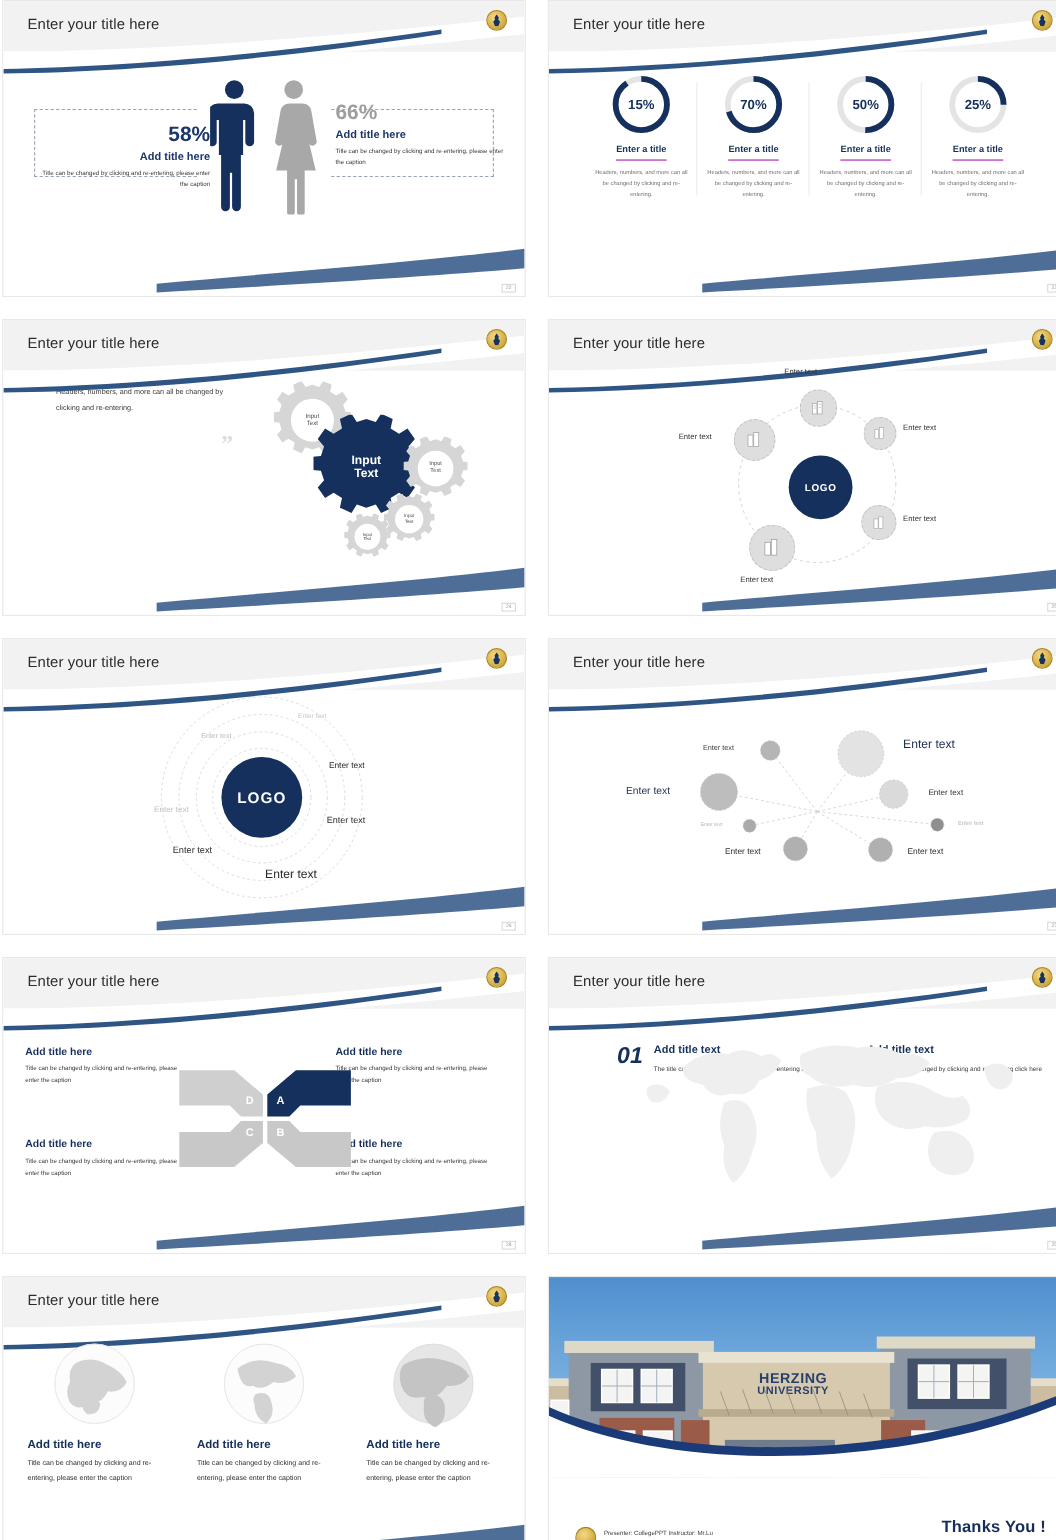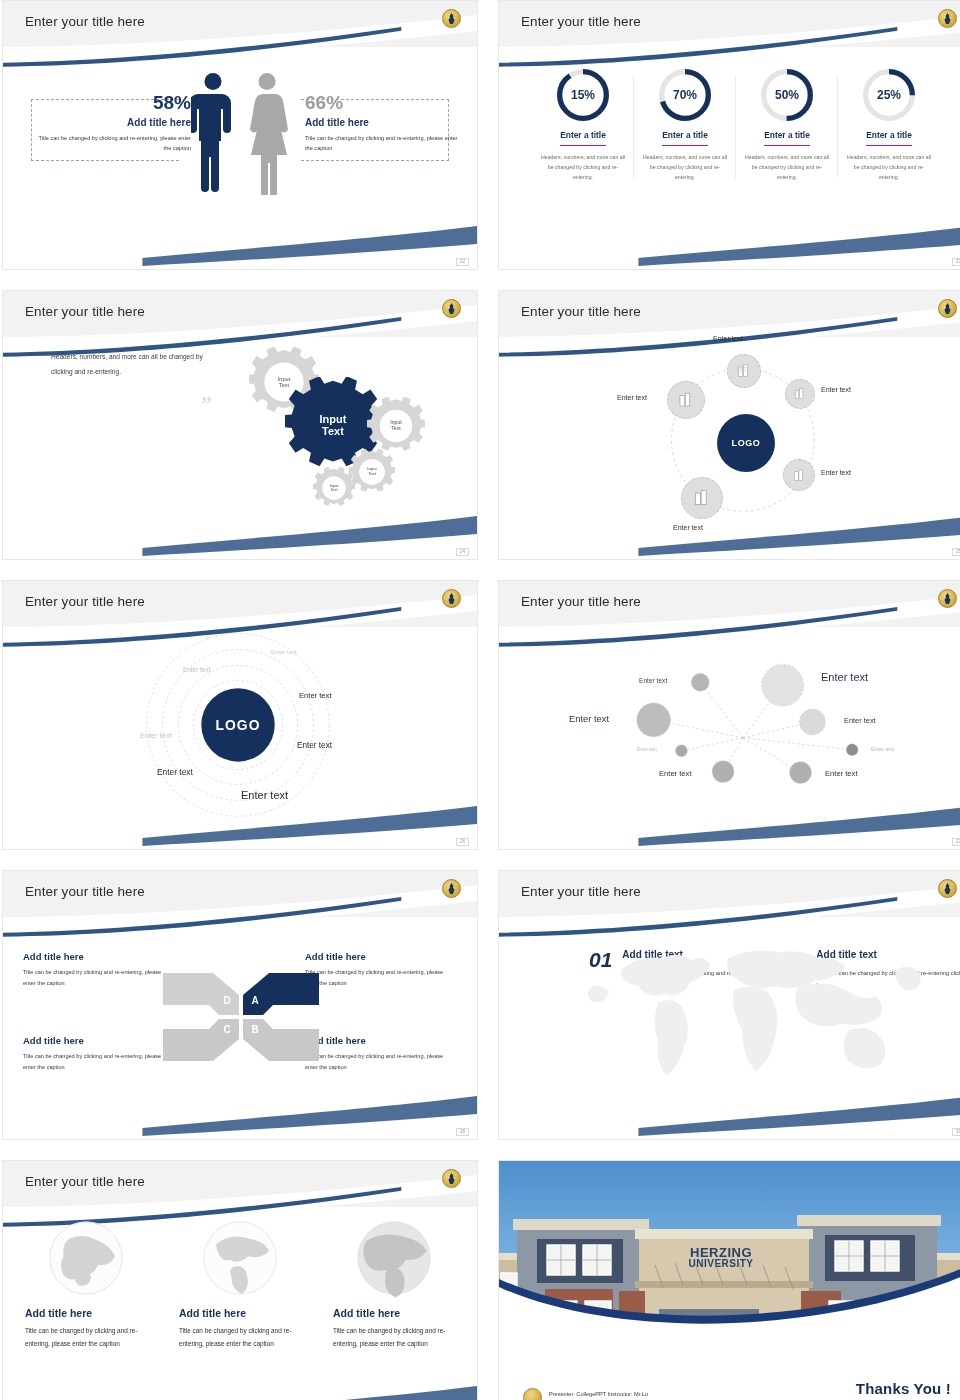--- a/index.html
+++ b/index.html
@@ -60,21 +60,21 @@
 
   .navy { color:#1b3668; }
   .gray { color:#9d9d9d; }
 
   
   .s1-wrap { position:absolute; left:0; top:56px; width:100%; height:180px; }
   .s1-figs { position:absolute; left:50%; transform:translateX(-50%); top:16px; display:flex; gap:10px; }
   .person { position:relative; width:44px; height:122px; }
   .p-head { position:absolute; left:50%; transform:translateX(-50%); top:0; width:17px; height:17px; border-radius:50%; }
   .s1-left, .s1-right { position:absolute; top:36px; width:160px; }
-  .s1-left { left:28px; text-align:right; }
+  .s1-left { left:28px; text-align:right;margin-top:20px; }
   .s1-right { right:12px; text-align:left; }
   .pct { font-size:19px; font-weight:700; line-height:1.1; }
   .addtitle-sm { font-size:10px; font-weight:700; margin-top:3px; }
   .cap-sm { font-size:5.6px; color:#3a3a3a; line-height:1.85; margin-top:5px; }
   .dashbox-l { position:absolute; left:28px; top:42px; width:148px; height:62px; border:1px dashed #9aa3b1; border-right:none; }
   .dashbox-r { position:absolute; right:28px; top:42px; width:148px; height:62px; border:1px dashed #9aa3b1; border-left:none; }
 
   
   .s2-row { position:absolute; left:0; top:20px; width:100%; display:flex; justify-content:center; gap:14px; }
   .donut-col { width:88px; text-align:center; position:relative; }
@@ -103,21 +103,21 @@
   
   .dia { position:absolute; left:0; top:0; width:100%; height:100%; }
 
   
   .s7-cell { position:absolute; width:152px; }
   .s7-h { font-size:9.5px; font-weight:700; color:#15305c; }
   .s7-p { font-size:5.6px; color:#3a3a3a; line-height:1.95; margin-top:5px; }
 
   
   .num-blk { position:absolute; top:78px; display:flex; gap:10px; align-items:flex-start; }
-  .big-num { font-size:21px; font-weight:700; font-style:italic; color:#15305c; line-height:1;margin-left:28px; }
+  .big-num { font-size:21px; font-weight:700; font-style:italic; color:#15305c; line-height:1; }
   .nb-h { font-size:10px; font-weight:700; color:#15305c; }
   .nb-p { font-size:5.8px; color:#3a3a3a; line-height:2.1; margin-top:7px; }
 
   
   .s9-row { position:absolute; left:0; top:8px; width:100%; display:flex; justify-content:center; gap:32px; }
   .globe-col { width:122px; }
   .globe-col .gh { font-size:10.5px; font-weight:700; color:#15305c; margin-top:6px; }
   .globe-col .gp { font-size:6.4px; color:#2f2f2f; line-height:2.1; margin-top:5px; }
 
   

